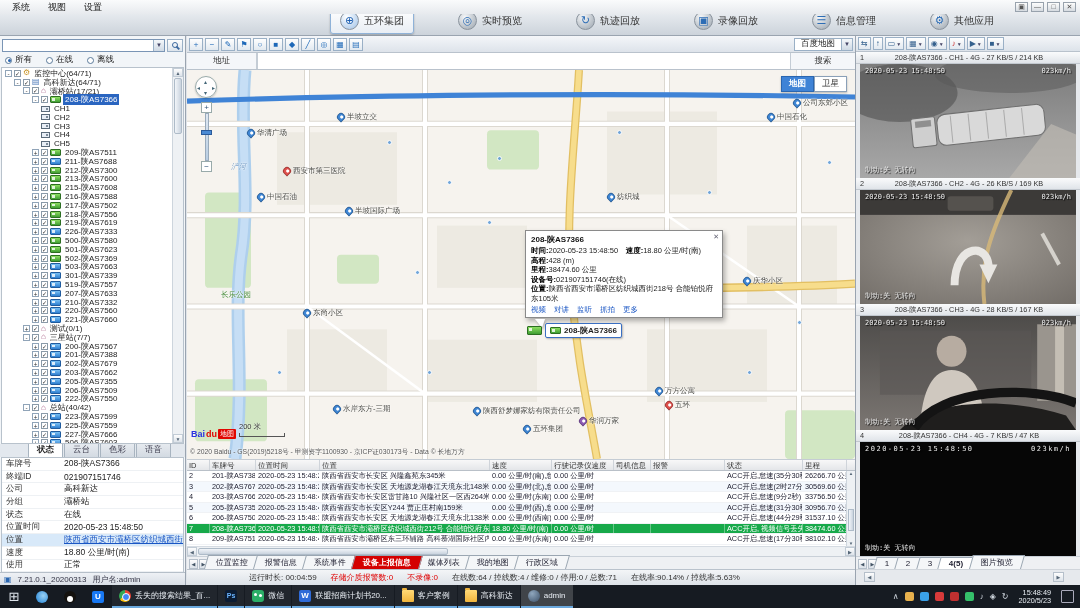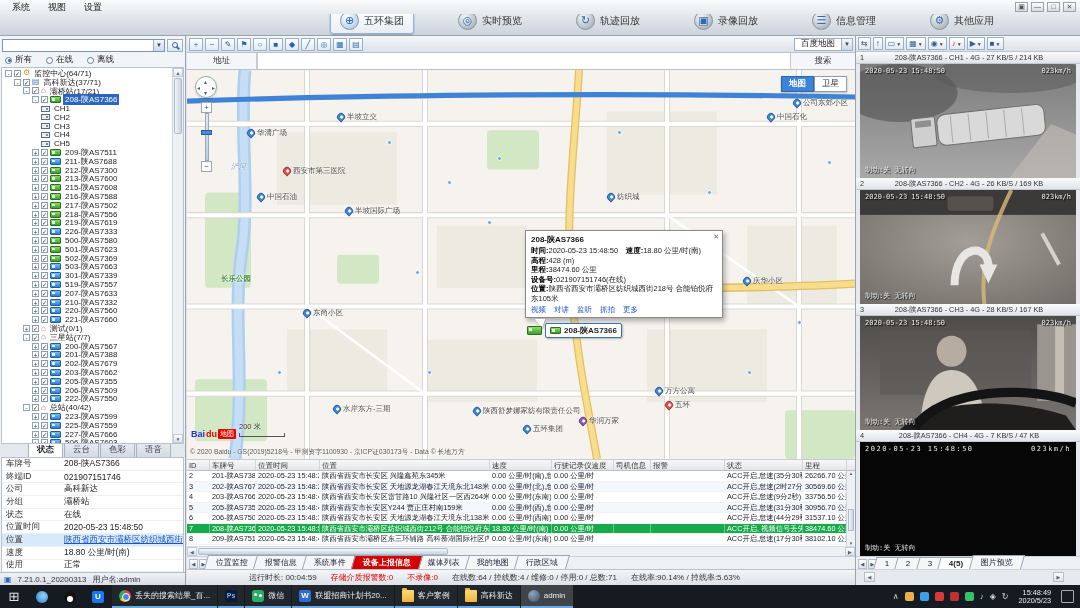--- a/index.html
+++ b/index.html
@@ -243,21 +243,21 @@
           <div class="trow" style="padding-left: 3px;">
             <span class="ex">-</span>
             <span class="cb">✓</span>
             <span class="tico" style="color: rgb(201, 151, 43);">⚙</span>
             <span class="tlb">监控中心(64/71)</span>
           </div>
           <div class="trow" style="padding-left: 12px;">
             <span class="ex">-</span>
             <span class="cb">✓</span>
             <span class="tico" style="color: rgb(63, 111, 181);">▤</span>
-            <span class="tlb">高科新达(37/71)</span>
+            <span class="tlb">高科新达(64/71)</span>
           </div>
           <div class="trow" style="padding-left: 21px;">
             <span class="ex">-</span>
             <span class="cb">✓</span>
             <span class="tico" style="color: rgb(168, 95, 134);">⌂</span>
             <span class="tlb">灞桥站(17/21)</span>
           </div>
           <div class="trow" style="padding-left: 30px;">
             <span class="ex">-</span>
             <span class="cb">✓</span>
@@ -633,21 +633,21 @@
             <span>浐河</span>
           </span>
           <span class="poi" style="left: 70px; top: 122px;">
             <span class="pdot blue"></span>
             <span>中国石油</span>
           </span>
           <span class="poi" style="left: 96px; top: 96px;">
             <span class="pdot red"></span>
             <span>西安市第三医院</span>
           </span>
-          <span class="poi greenlbl" style="left: 34px; top: 204px; font-weight: bold;">
+          <span class="poi greenlbl" style="left: 34px; top: 220px;">
             <span>长乐公园</span>
           </span>
           <span class="poi" style="left: 116px; top: 238px;">
             <span class="pdot blue"></span>
             <span>东尚小区</span>
           </span>
           <span class="poi" style="left: 158px; top: 136px;">
             <span class="pdot blue"></span>
             <span>半坡国际广场</span>
           </span>

